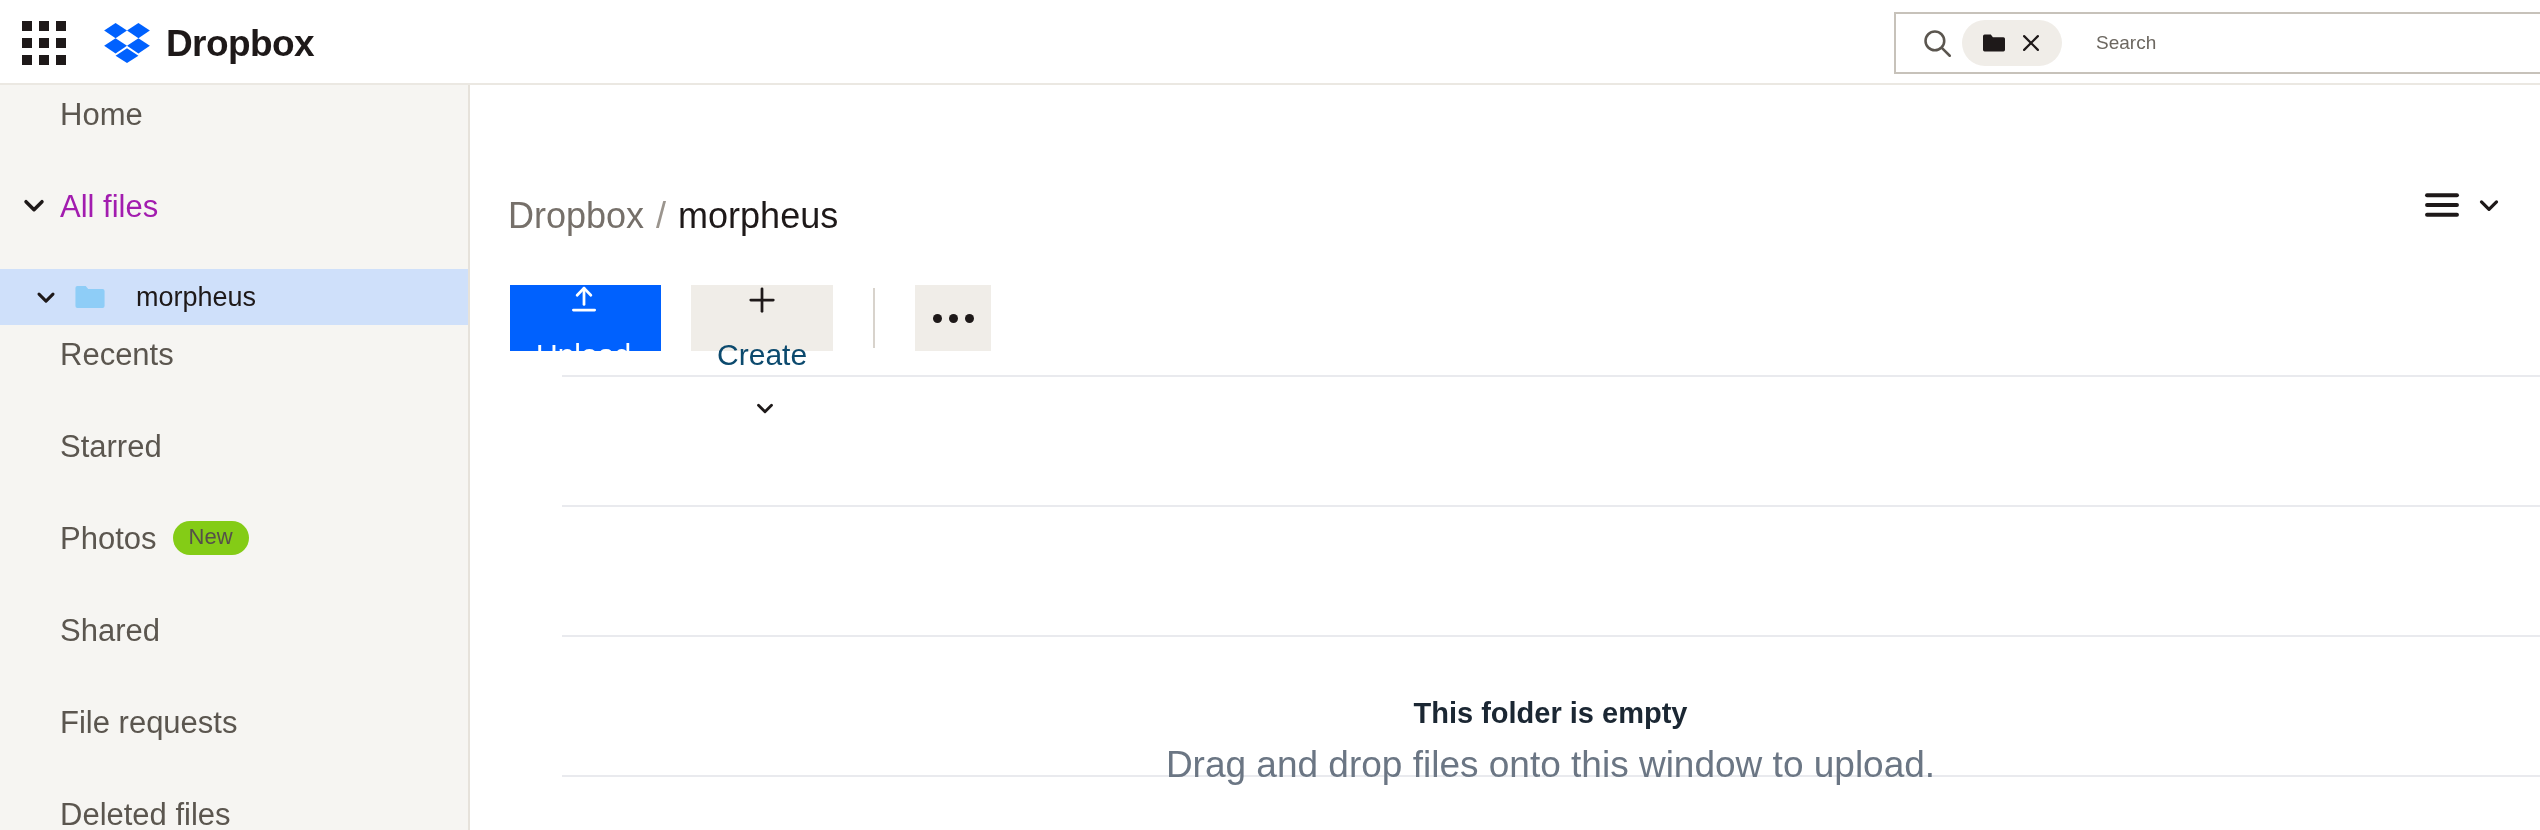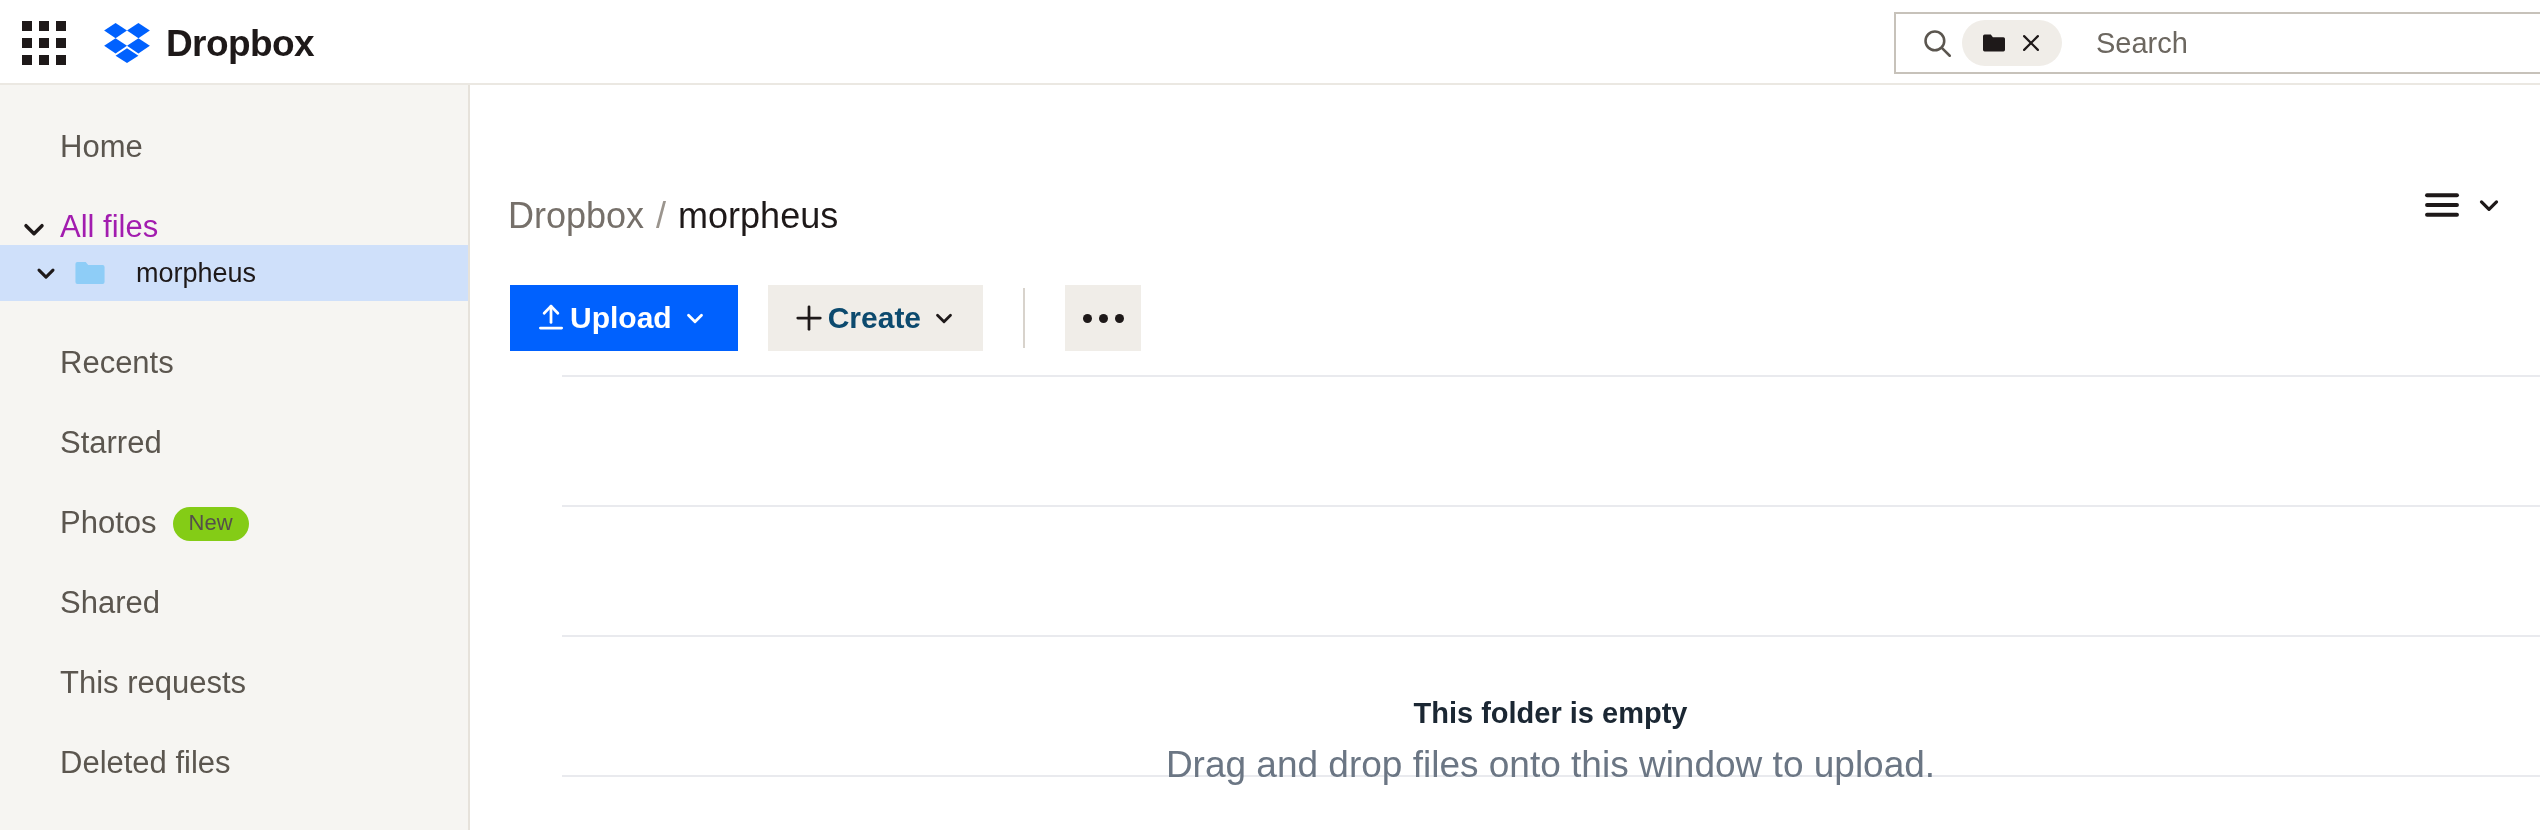--- a/index.html
+++ b/index.html
@@ -83,45 +83,46 @@
     padding: 0 20px;
     border-radius: 999px;
     background: #f0ede8;
     flex: none;
     cursor: pointer;
   }
   .chip-folder { width: 24px; height: 20px; display:block; }
   .chip-close { width: 22px; height: 22px; display:block; }
   .search-placeholder {
     margin-left: 34px;
-    font-size: 29px;
+    font-size: 19px;
     color: #6c6760;
     white-space: nowrap;
   }
 
   
   .sidebar {
     position: absolute;
     left: 0; top: 85px;
     width: 470px;
     height: 745px;
     background: #f6f5f2;
     border-right: 2px solid #e6e2db;
     overflow: hidden;
   }
   .nav-item {
     position: relative;
     display: flex;
-    align-items: flex-end;
+    align-items: flex-start;
     height: 80px;
     padding-left: 60px;
     font-size: 31px;
     color: #5b564f;
     cursor: pointer;
     white-space: nowrap;
+    margin-top: 12px;
   }
   .nav-item.strong { color: #a21caf; }
   .nav-item .chev {
     position: absolute;
     left: 18px;
     width: 32px; height: 32px;
     display: block;
   }
   .nav-item.has-chev { padding-left: 60px; }
 
@@ -197,29 +198,30 @@
   .toolbar {
     position: absolute;
     left: 38px; top: 200px;
     display: flex;
     align-items: center;
     gap: 18px;
   }
   .btn {
     display: flex;
     align-items: center;
-    gap: 4px;
+    gap: 23px;
     height: 66px;
     padding: 0 26px;
     font-size: 30px;
-    font-weight: 700;
+    font-weight: 400;
     border: none;
     cursor: pointer;
     white-space: nowrap;
     font-family: inherit;
+    flex-direction: column;
   }
   .btn-upload { background: #0061fe; color: #ffffff; padding: 0 30px 0 26px; }
   .btn-create { background: #f0ede8; color: #0c4a6e; padding: 0 26px; margin-left: 12px; }
   .btn .ico { width: 30px; height: 30px; display: block; flex: none; }
   .btn .chev { width: 26px; height: 26px; display: block; flex: none; margin-left: 6px; }
 
   .tool-div {
     width: 2px;
     height: 60px;
     background: #d8d3cc;
@@ -349,21 +351,21 @@
     <div class="nav-item">
       <span>Photos</span>
       <span class="badge-new">New</span>
     </div>
 
     <div class="nav-item">
       <span>Shared</span>
     </div>
 
     <div class="nav-item">
-      <span>This requests</span>
+      <span>File requests</span>
     </div>
 
     <div class="nav-item">
       <span>Deleted files</span>
     </div>
   </div>
 
   <div class="main">
 
     <div class="breadcrumb">

